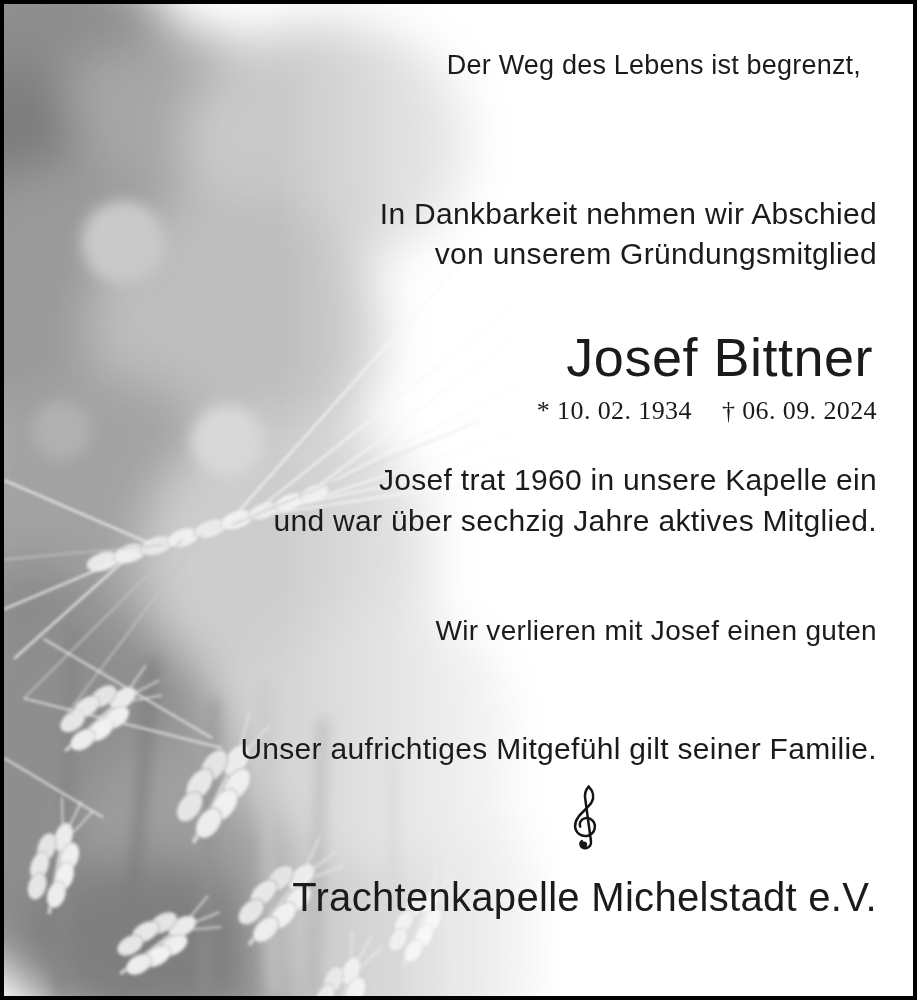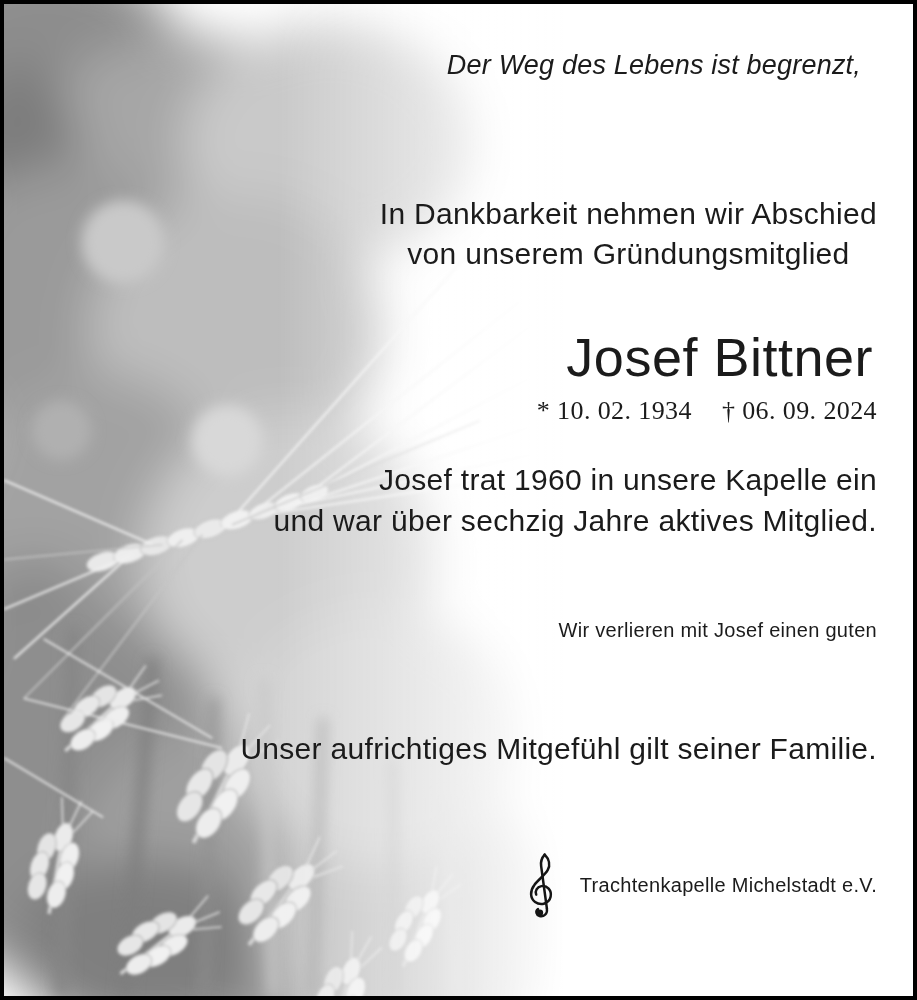--- a/index.html
+++ b/index.html
@@ -8,32 +8,32 @@
     width:917px;height:1000px;
     box-sizing:border-box;
     border:4px solid #000000;
     background:#ffffff;
     overflow:hidden;
     font-family:"Liberation Sans","DejaVu Sans",sans-serif;
     color:#1b1b1b;
   }
   .bg{position:absolute;inset:0;width:100%;height:100%;display:block;}
   .line,.block{position:absolute;white-space:nowrap;text-align:right;}
-  .quote{top:44px;right:52px;font-style:italic;font-size:27px;line-height:35px;letter-spacing:0.2px;}
-  .intro{top:190px;right:36px;font-size:30px;line-height:40px;letter-spacing:0.3px;text-align:center;}
+  .quote{top:44px;right:52px;font-size:27px;line-height:35px;letter-spacing:0.2px;}
+  .intro{top:190px;right:36px;font-size:30px;line-height:40px;letter-spacing:0.3px;}
   .name{top:320px;right:36px;font-size:54px;line-height:58px;font-weight:normal;letter-spacing:0.5px;margin:4px;}
   .dates{top:392px;right:36px;font-size:26px;line-height:30px;letter-spacing:0.4px;font-family:Liberation Serif, serif;}
   .dates .birth{margin-right:30px;}
   .para1{top:455px;right:36px;font-size:30px;line-height:41px;letter-spacing:0.3px;}
-  .para2{top:606px;right:36px;font-size:20px;line-height:41px;letter-spacing:0.3px;}
+  .para2{top:606px;right:36px;font-size:28px;line-height:41px;letter-spacing:0.3px;}
   .condolence{top:725px;right:36px;font-size:30px;line-height:40px;letter-spacing:0.3px;}
   .org{
     top:846px;right:36px;height:70px;
     display:flex;align-items:center;justify-content:flex-end;gap:24px;
-    font-size:20px;letter-spacing:0.3px;
+    font-size:40px;letter-spacing:0.3px;flex-direction:column;
   }
   .clef{width:30px;height:68px;flex:0 0 auto;display:block;}
 </style>
 </head>
 <body>
 
 <div class="notice">
 
   <svg class="bg" viewBox="0 0 917 1000" preserveAspectRatio="none" aria-hidden="true">
     <defs>

